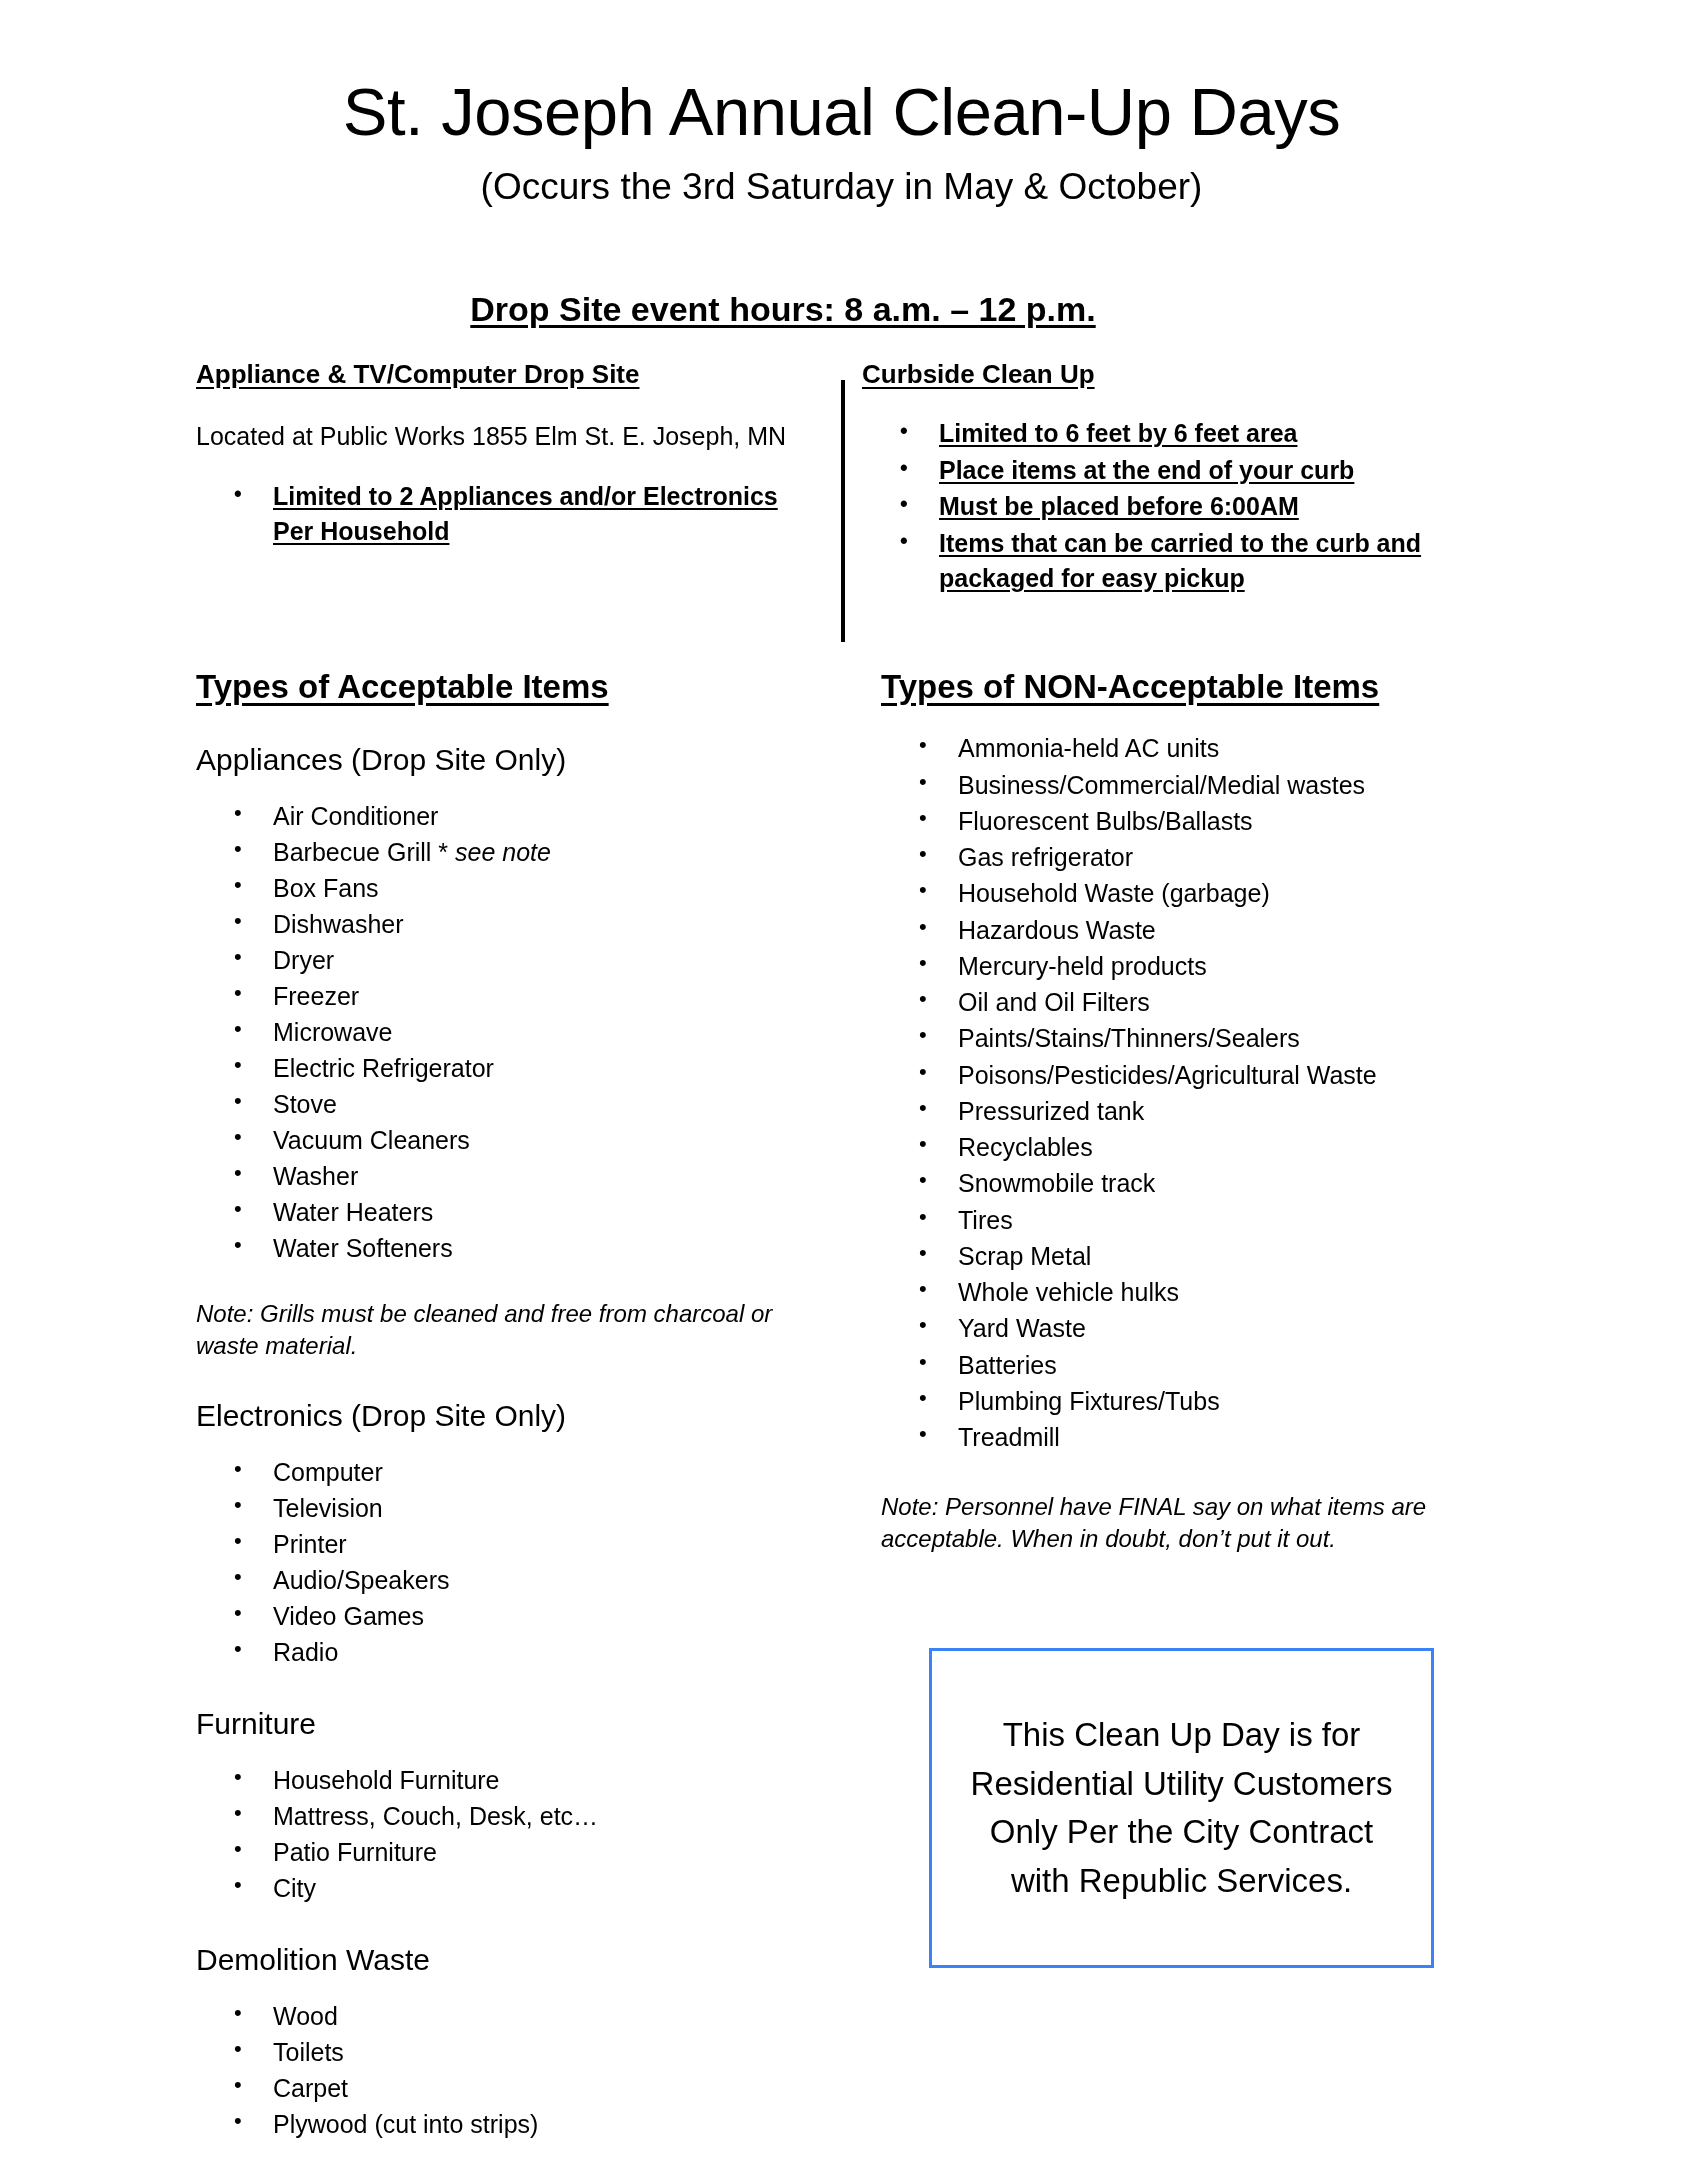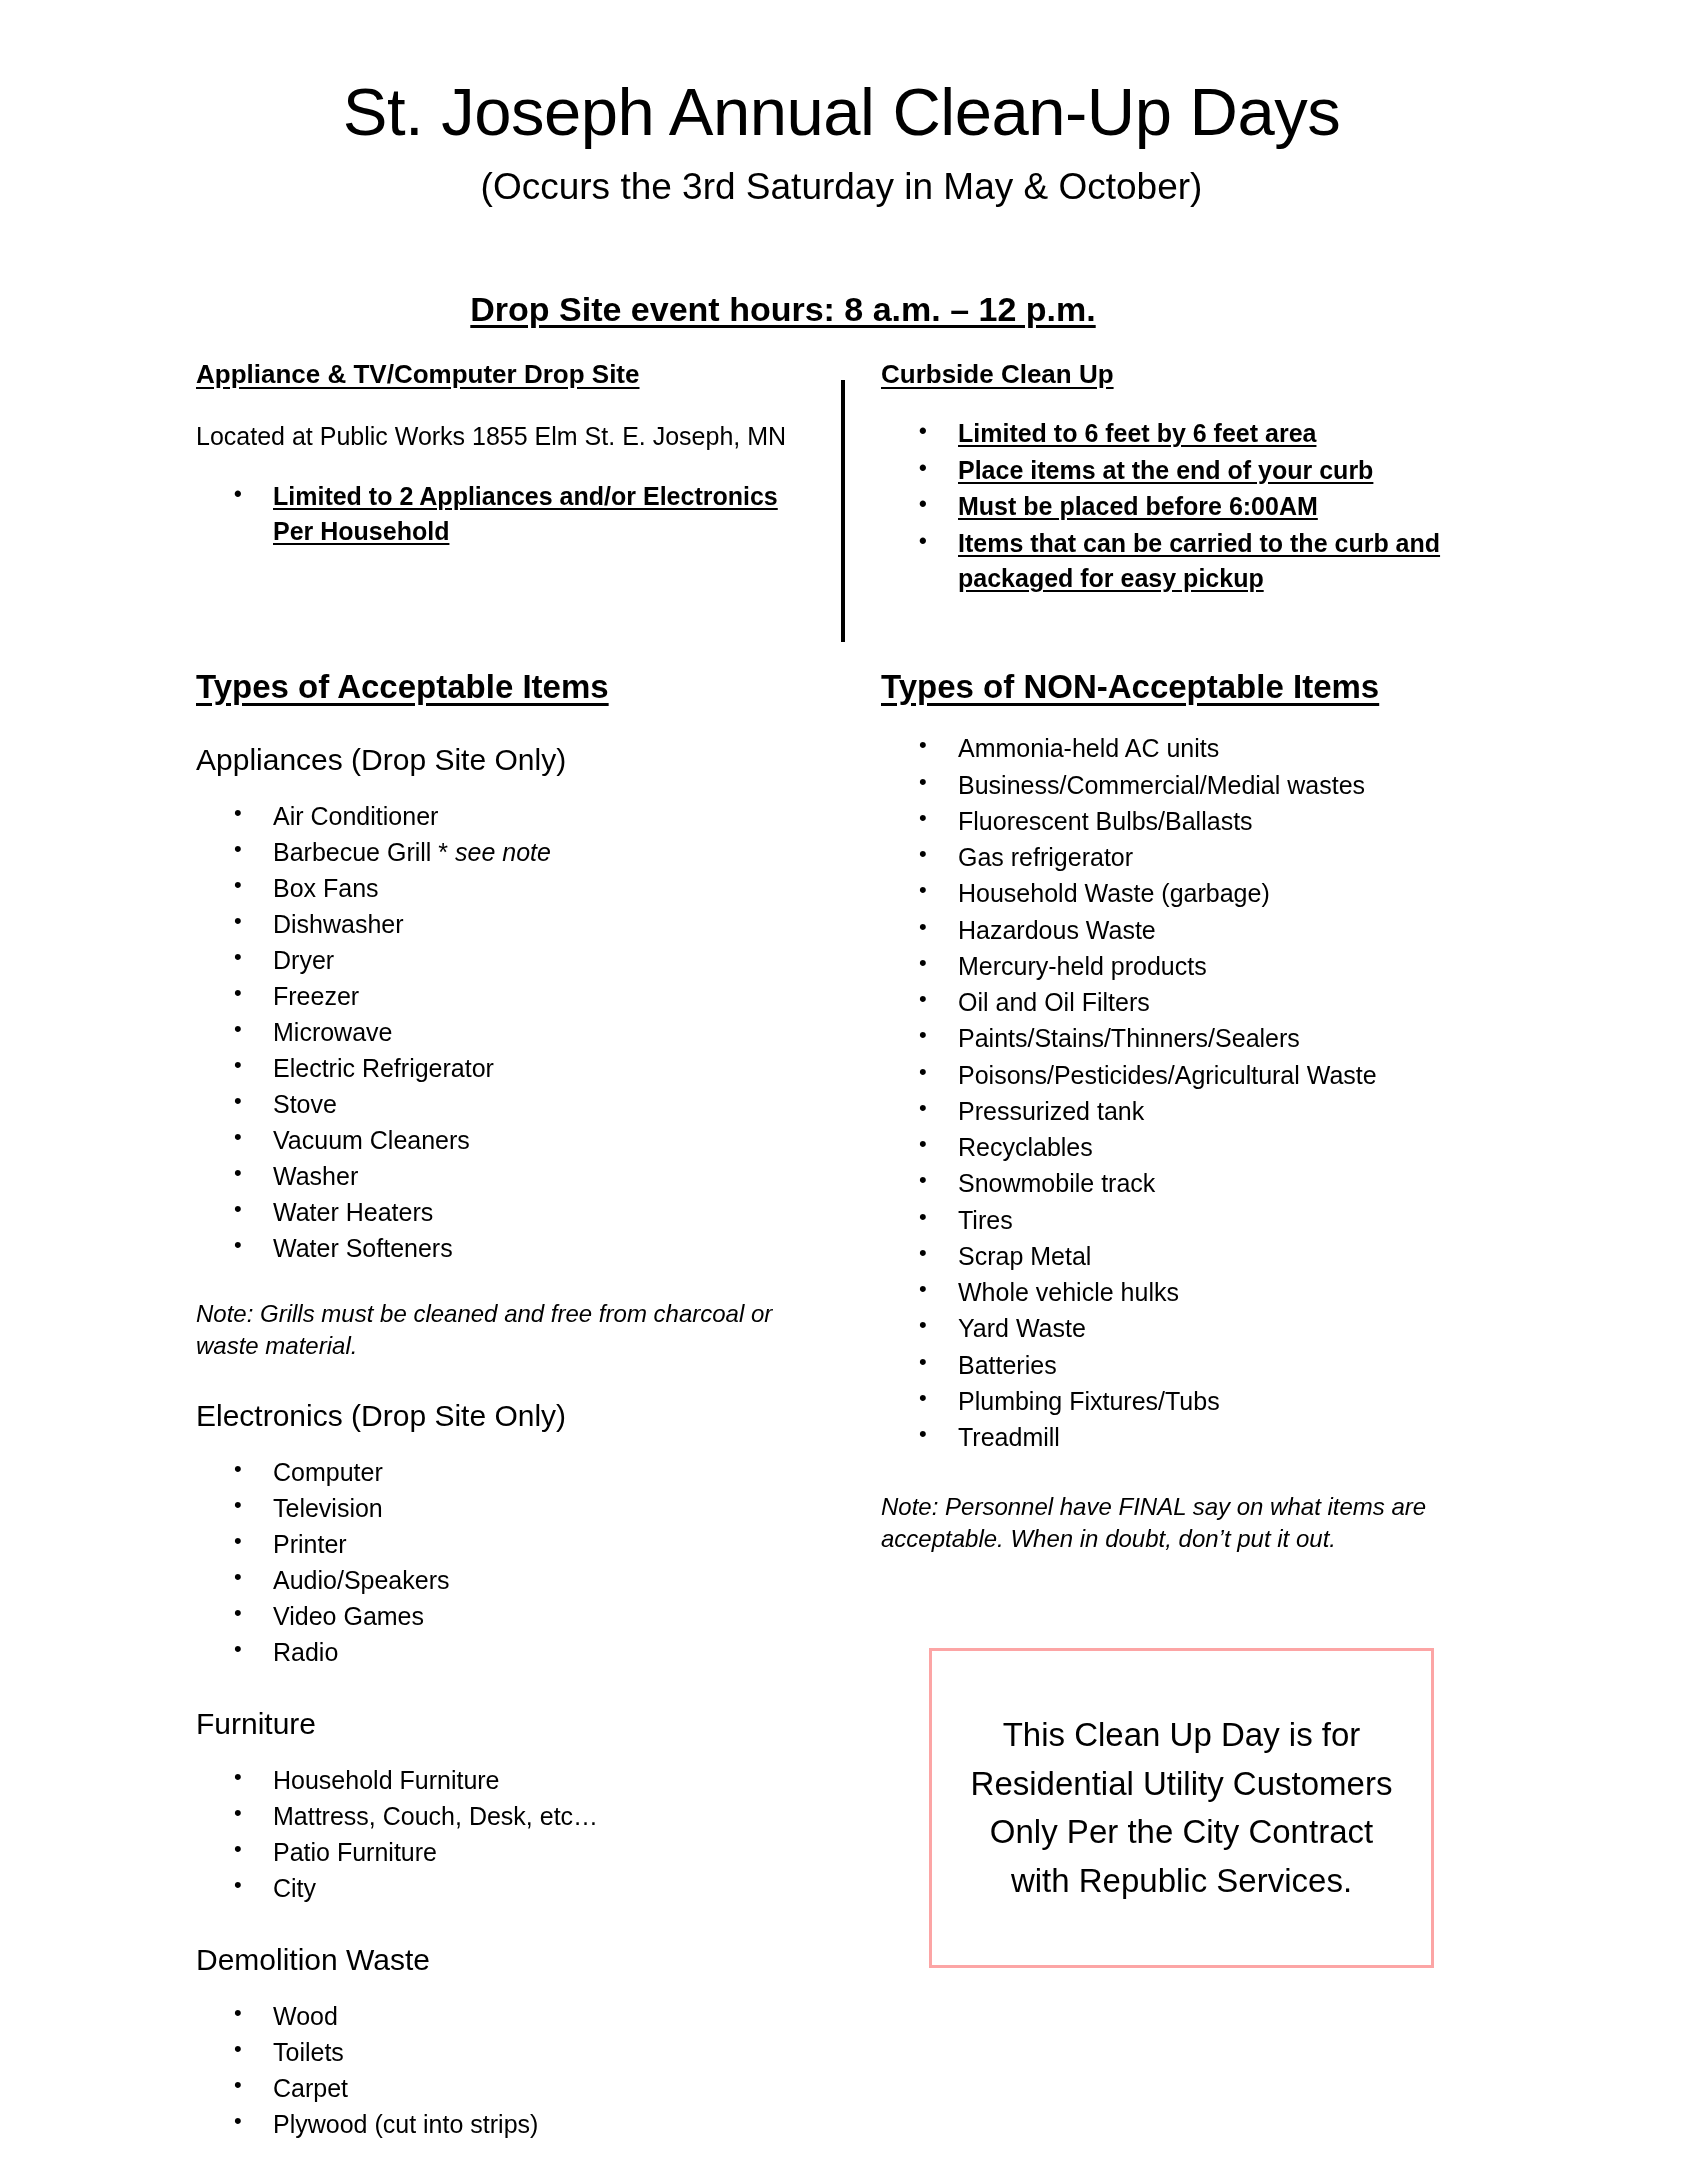--- a/index.html
+++ b/index.html
@@ -72,21 +72,21 @@
     background: #000;
   }
   .top-col-left {
     position: absolute;
     left: 196px;
     top: 0;
     width: 614px;
   }
   .top-col-right {
     position: absolute;
-    left: 881px;
+    left: 862px;
     top: 0;
     width: 614px;
   }
   .sub-head {
     font-size: 26px;
     font-weight: bold;
     text-decoration: underline;
     text-underline-offset: 4px;
     line-height: 1.25;
     margin: 0;
@@ -188,21 +188,21 @@
   .col-right ul.items > li { line-height: 1.45; }
   .col-right .note { padding-top: 36px; max-width: 554px; }
 
   
   .callout {
     position: absolute;
     left: 929px;
     top: 1648px;
     width: 505px;
     height: 320px;
-    border: 3px solid #fca5a5;
+    border: 3px solid #3b82f6;
     box-sizing: border-box;
     display: flex;
     align-items: center;
     justify-content: center;
   }
   .callout-text {
     font-size: 33px;
     line-height: 1.47;
     text-align: center;
     padding: 0 26px;

